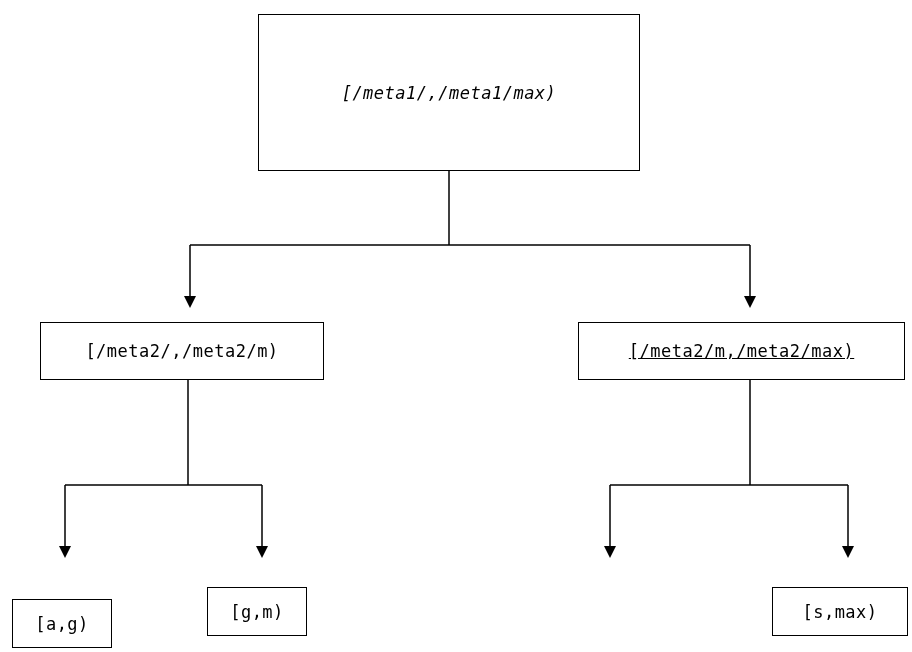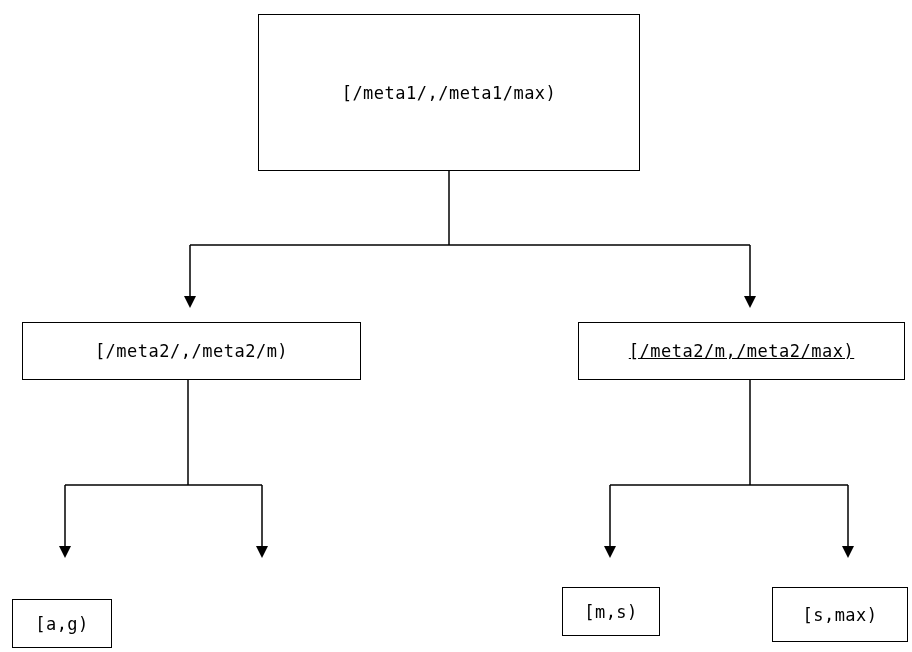--- a/index.html
+++ b/index.html
@@ -28,27 +28,27 @@
     border: 1.5px solid #000000;
     background: #ffffff;
     display: flex;
     align-items: center;
     justify-content: center;
     font-size: 17px;
     letter-spacing: 0.5px;
     color: #000000;
     white-space: nowrap;
   }
-  #root      { left: 258px; top: 14px;  width: 382px; height: 157px; }
-  #l2-left   { left: 22px;  top: 322px; width: 339px; height: 58px;  }
+  #root      { left: 258px; top: 14px;  width: 382px; height: 157px; font-style: italic; }
+  #l2-left   { left: 40px;  top: 322px; width: 284px; height: 58px;  }
   #l2-right  { left: 578px; top: 322px; width: 327px; height: 58px; text-decoration: underline;  }
   #leaf-ag   { left: 12px;  top: 587px; width: 100px; height: 49px; margin-top: 12px;  }
   #leaf-gm   { left: 207px; top: 587px; width: 100px; height: 49px;  }
   #leaf-ms   { left: 562px; top: 587px; width: 98px;  height: 49px;  }
-  #leaf-smax { left: 772px; top: 587px; width: 136px; height: 55px;  }
+  #leaf-smax { left: 772px; top: 587px; width: 136px; height: 49px;  }
 </style>
 </head>
 <body>
 
 <div class="canvas">
 
   <svg class="svg-layer" viewBox="0 0 912 652" xmlns="http://www.w3.org/2000/svg" aria-hidden="true">
 
     <g stroke="#000000" stroke-width="1.5" fill="none">
       <path d="M449 171 V245"></path>
@@ -82,18 +82,18 @@
   </svg>
 
   <div class="node" id="root">[/meta1/,/meta1/max)</div>
 
   <div class="node" id="l2-left">[/meta2/,/meta2/m)</div>
 
   <div class="node" id="l2-right">[/meta2/m,/meta2/max)</div>
 
   <div class="node" id="leaf-ag">[a,g)</div>
 
+  <div class="node" id="leaf-gm">[g,m)</div>
 
-  <div class="node" id="leaf-ms">[m,s)</div>
 
   <div class="node" id="leaf-smax">[s,max)</div>
 
 </div>
 
 </body></html>

